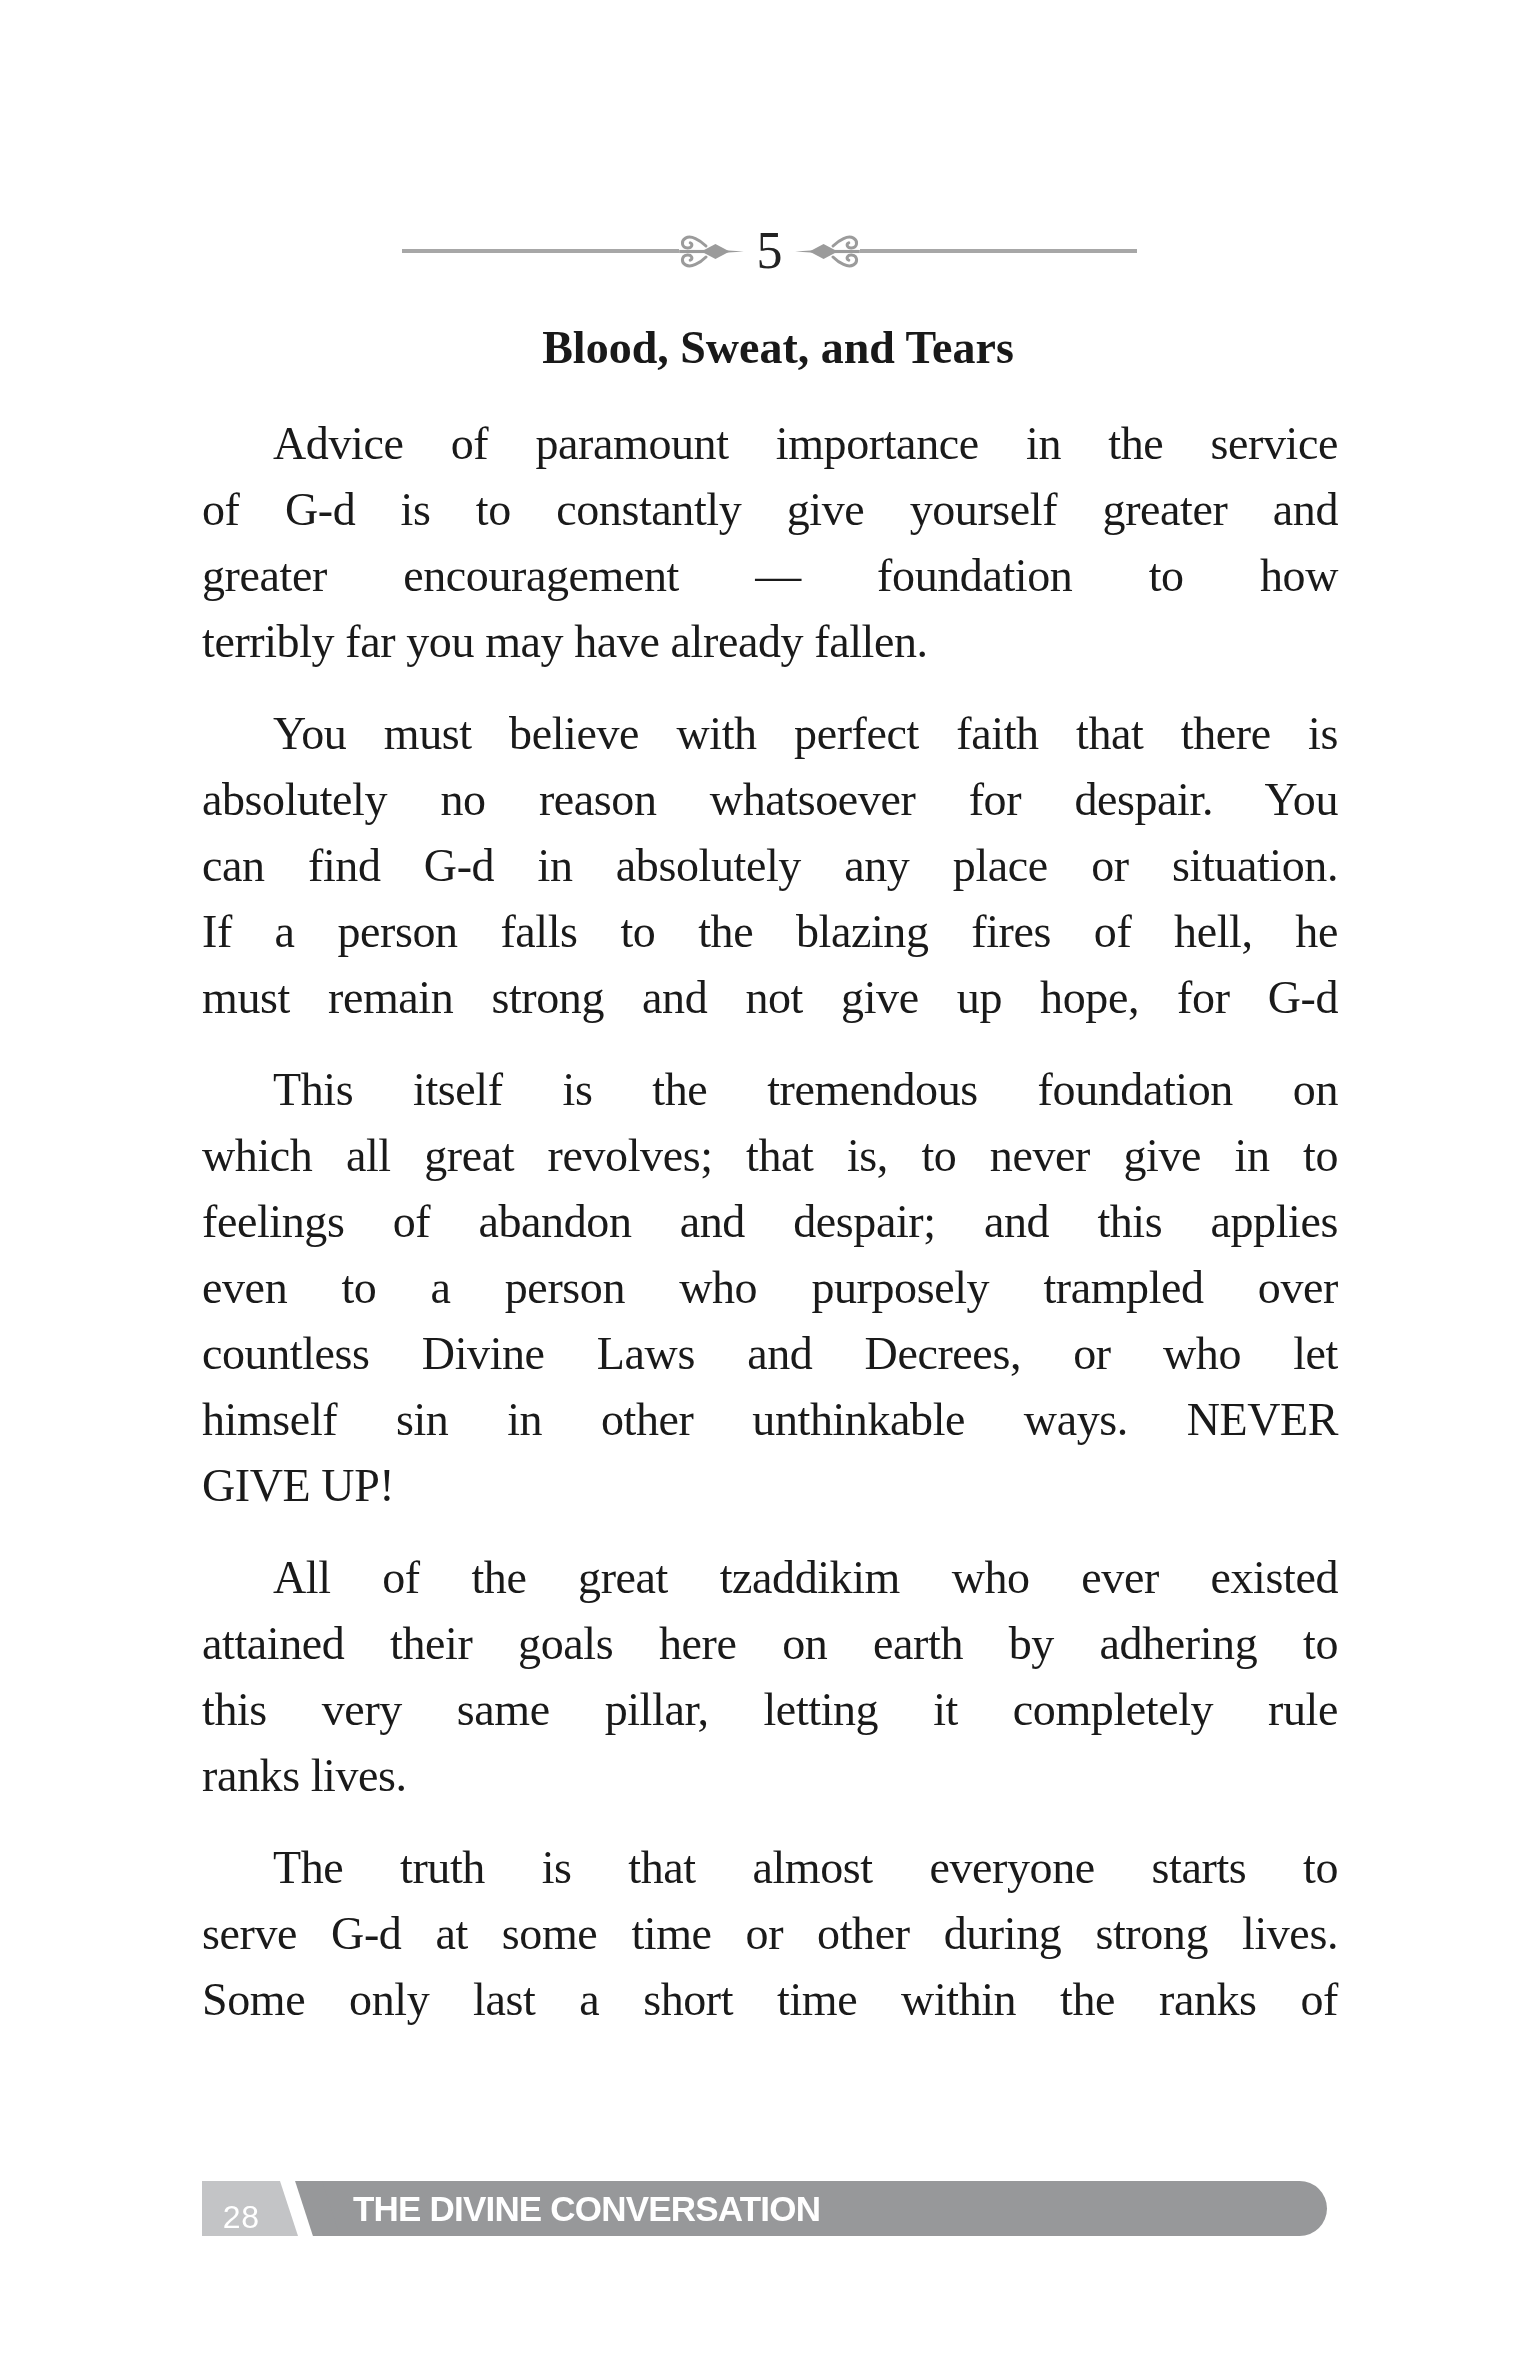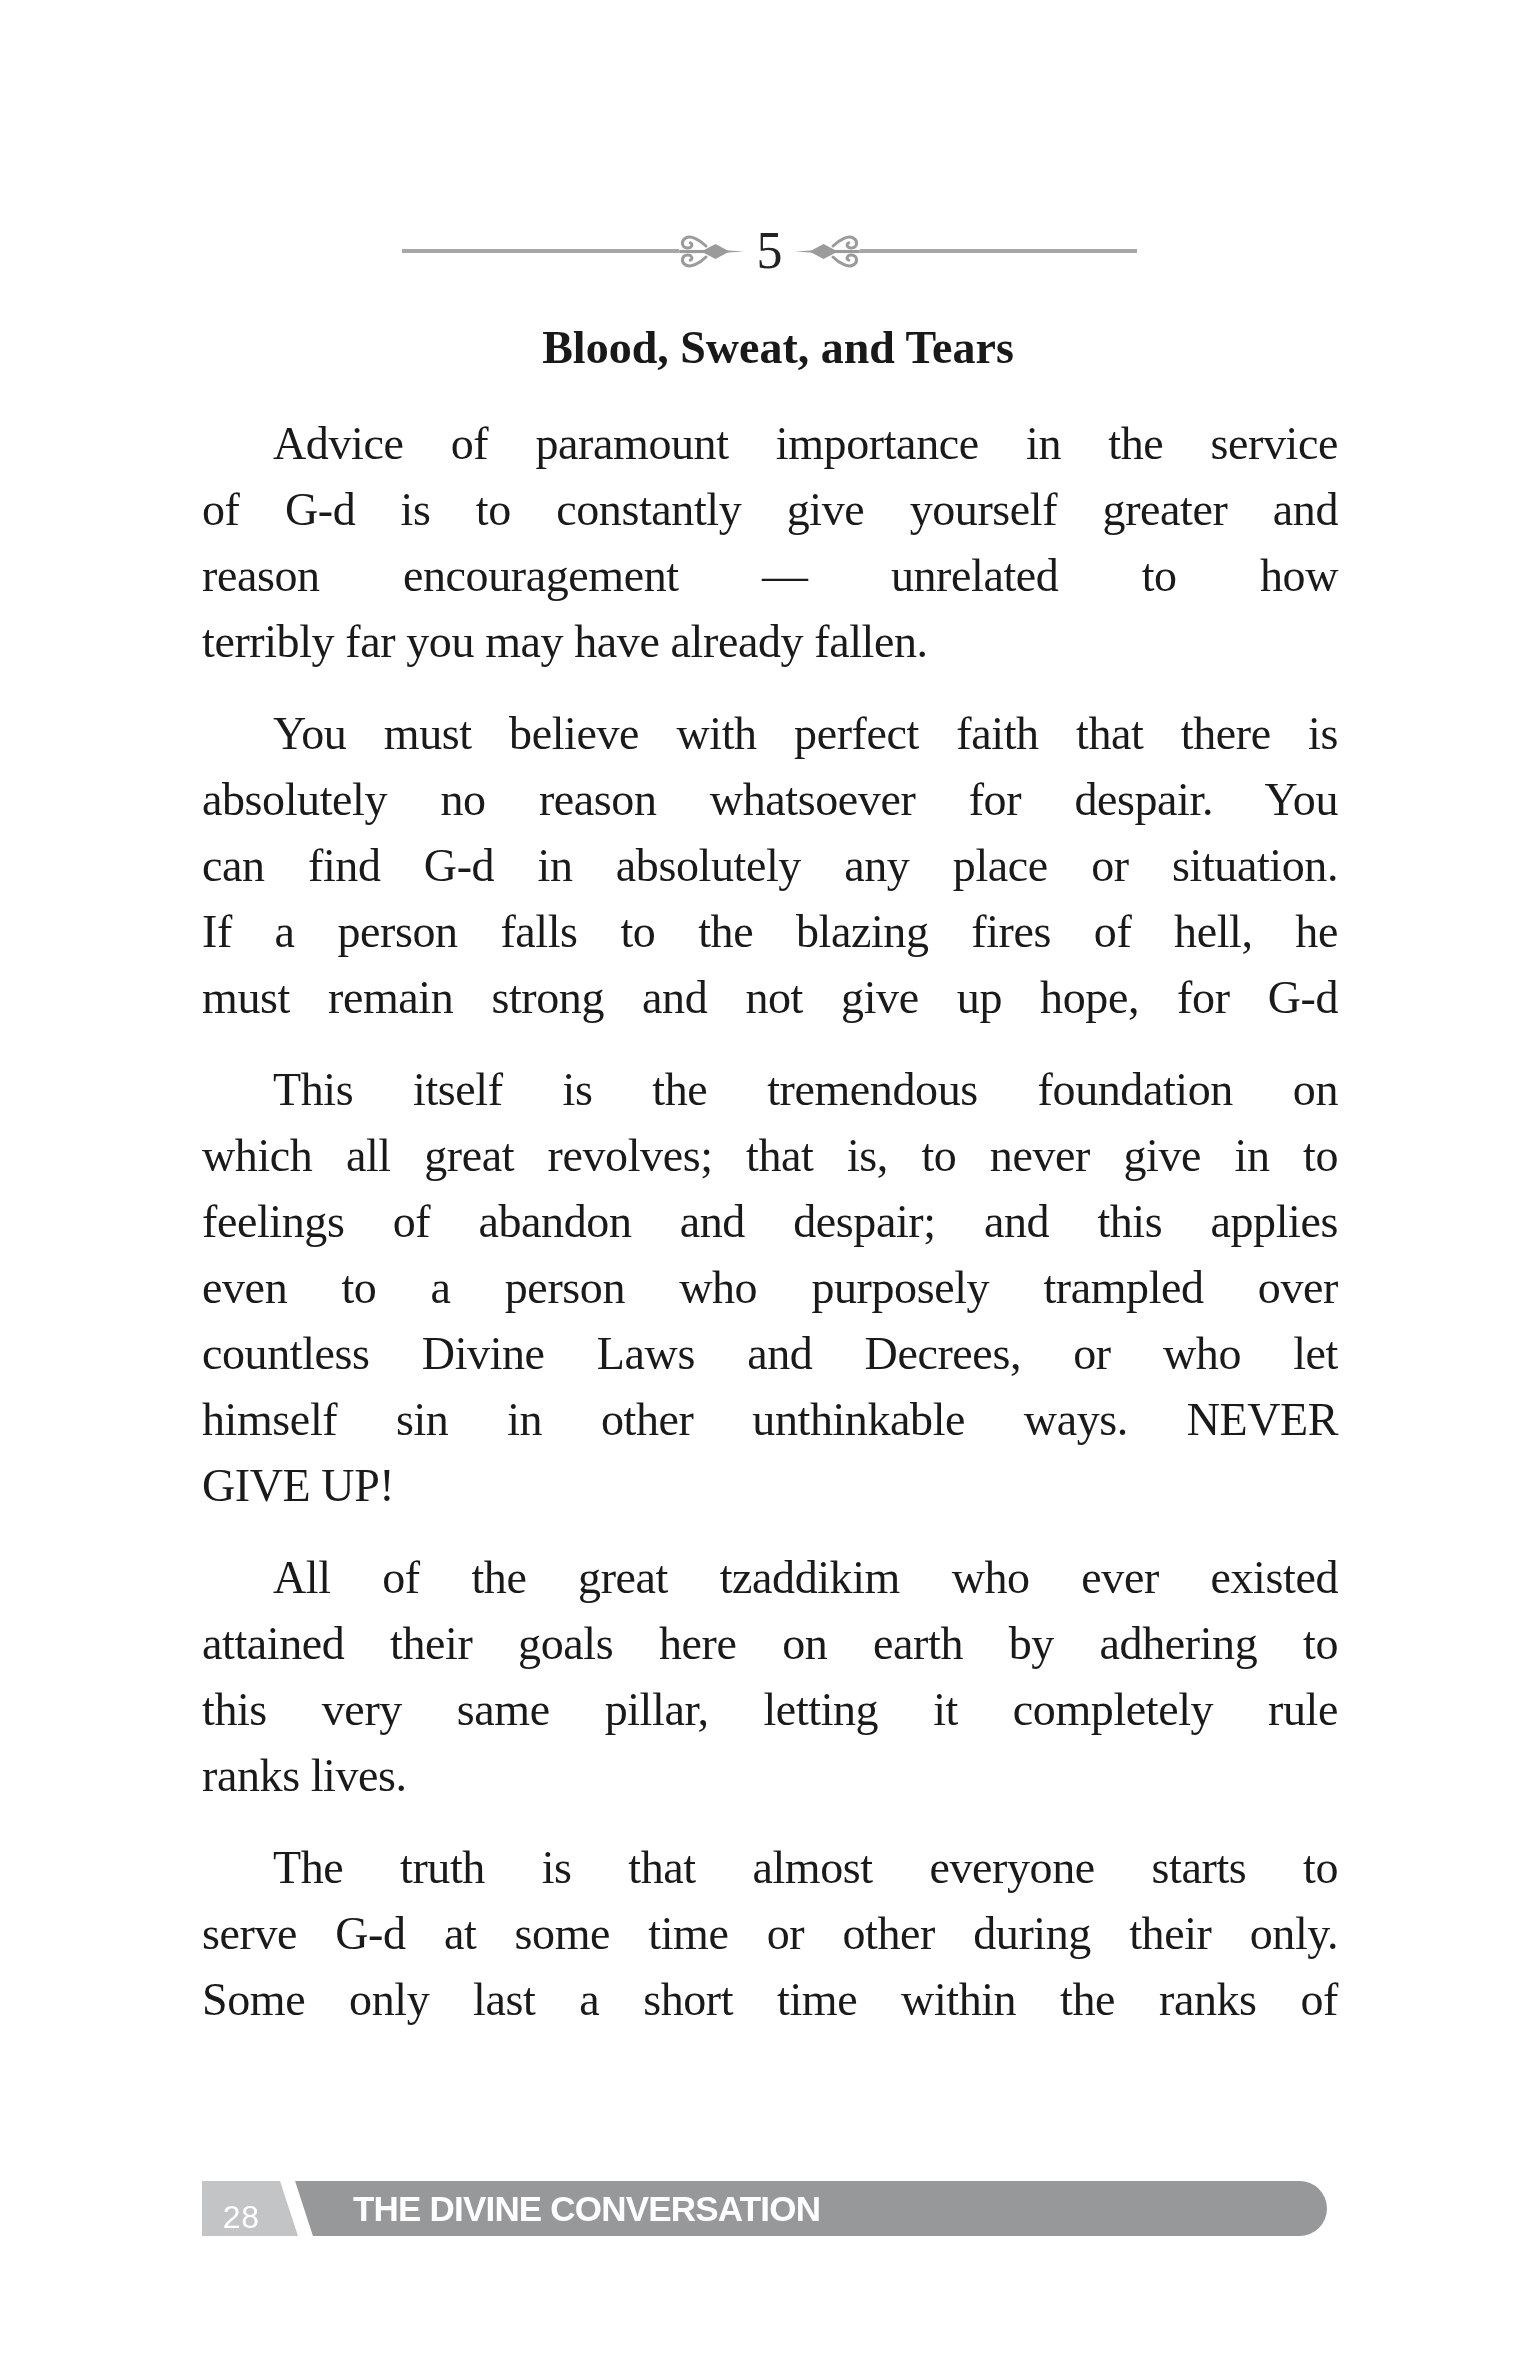--- a/index.html
+++ b/index.html
@@ -151,21 +151,21 @@
       </svg>
       <span class="rule"></span>
     </div>
     <h1 class="chapter-title">Blood, Sweat, and Tears</h1>
   </header>
 
   <main class="body-text">
       <div class="para">
         <div class="jline first">Advice of paramount importance in the service</div>
         <div class="jline">of G-d is to constantly give yourself greater and</div>
-        <div class="jline">reason encouragement — unrelated to how</div>
+        <div class="jline">greater encouragement — foundation to how</div>
         <div class="jline end">terribly far you may have already fallen.</div>
       </div>
       <div class="para">
         <div class="jline first">You must believe with perfect faith that there is</div>
         <div class="jline">absolutely no reason whatsoever for despair. You</div>
         <div class="jline">can find G-d in absolutely any place or situation.</div>
         <div class="jline">If a person falls to the blazing fires of hell, he</div>
         <div class="jline">must remain strong and not give up hope, for G-d</div>
       </div>
       <div class="para">
@@ -178,21 +178,21 @@
         <div class="jline end">GIVE UP!</div>
       </div>
       <div class="para">
         <div class="jline first">All of the great tzaddikim who ever existed</div>
         <div class="jline">attained their goals here on earth by adhering to</div>
         <div class="jline">this very same pillar, letting it completely rule</div>
         <div class="jline end">ranks lives.</div>
       </div>
       <div class="para">
         <div class="jline first">The truth is that almost everyone starts to</div>
-        <div class="jline">serve G-d at some time or other during their only.</div>
+        <div class="jline">serve G-d at some time or other during strong lives.</div>
         <div class="jline">Some only last a short time within the ranks of</div>
       </div>
     </main>
 
   <footer class="page-footer">
     <div class="page-number-box">
       <span class="page-number">28</span>
     </div>
     <div class="running-title-banner">
       <span class="running-title">THE DIVINE CONVERSATION</span>

